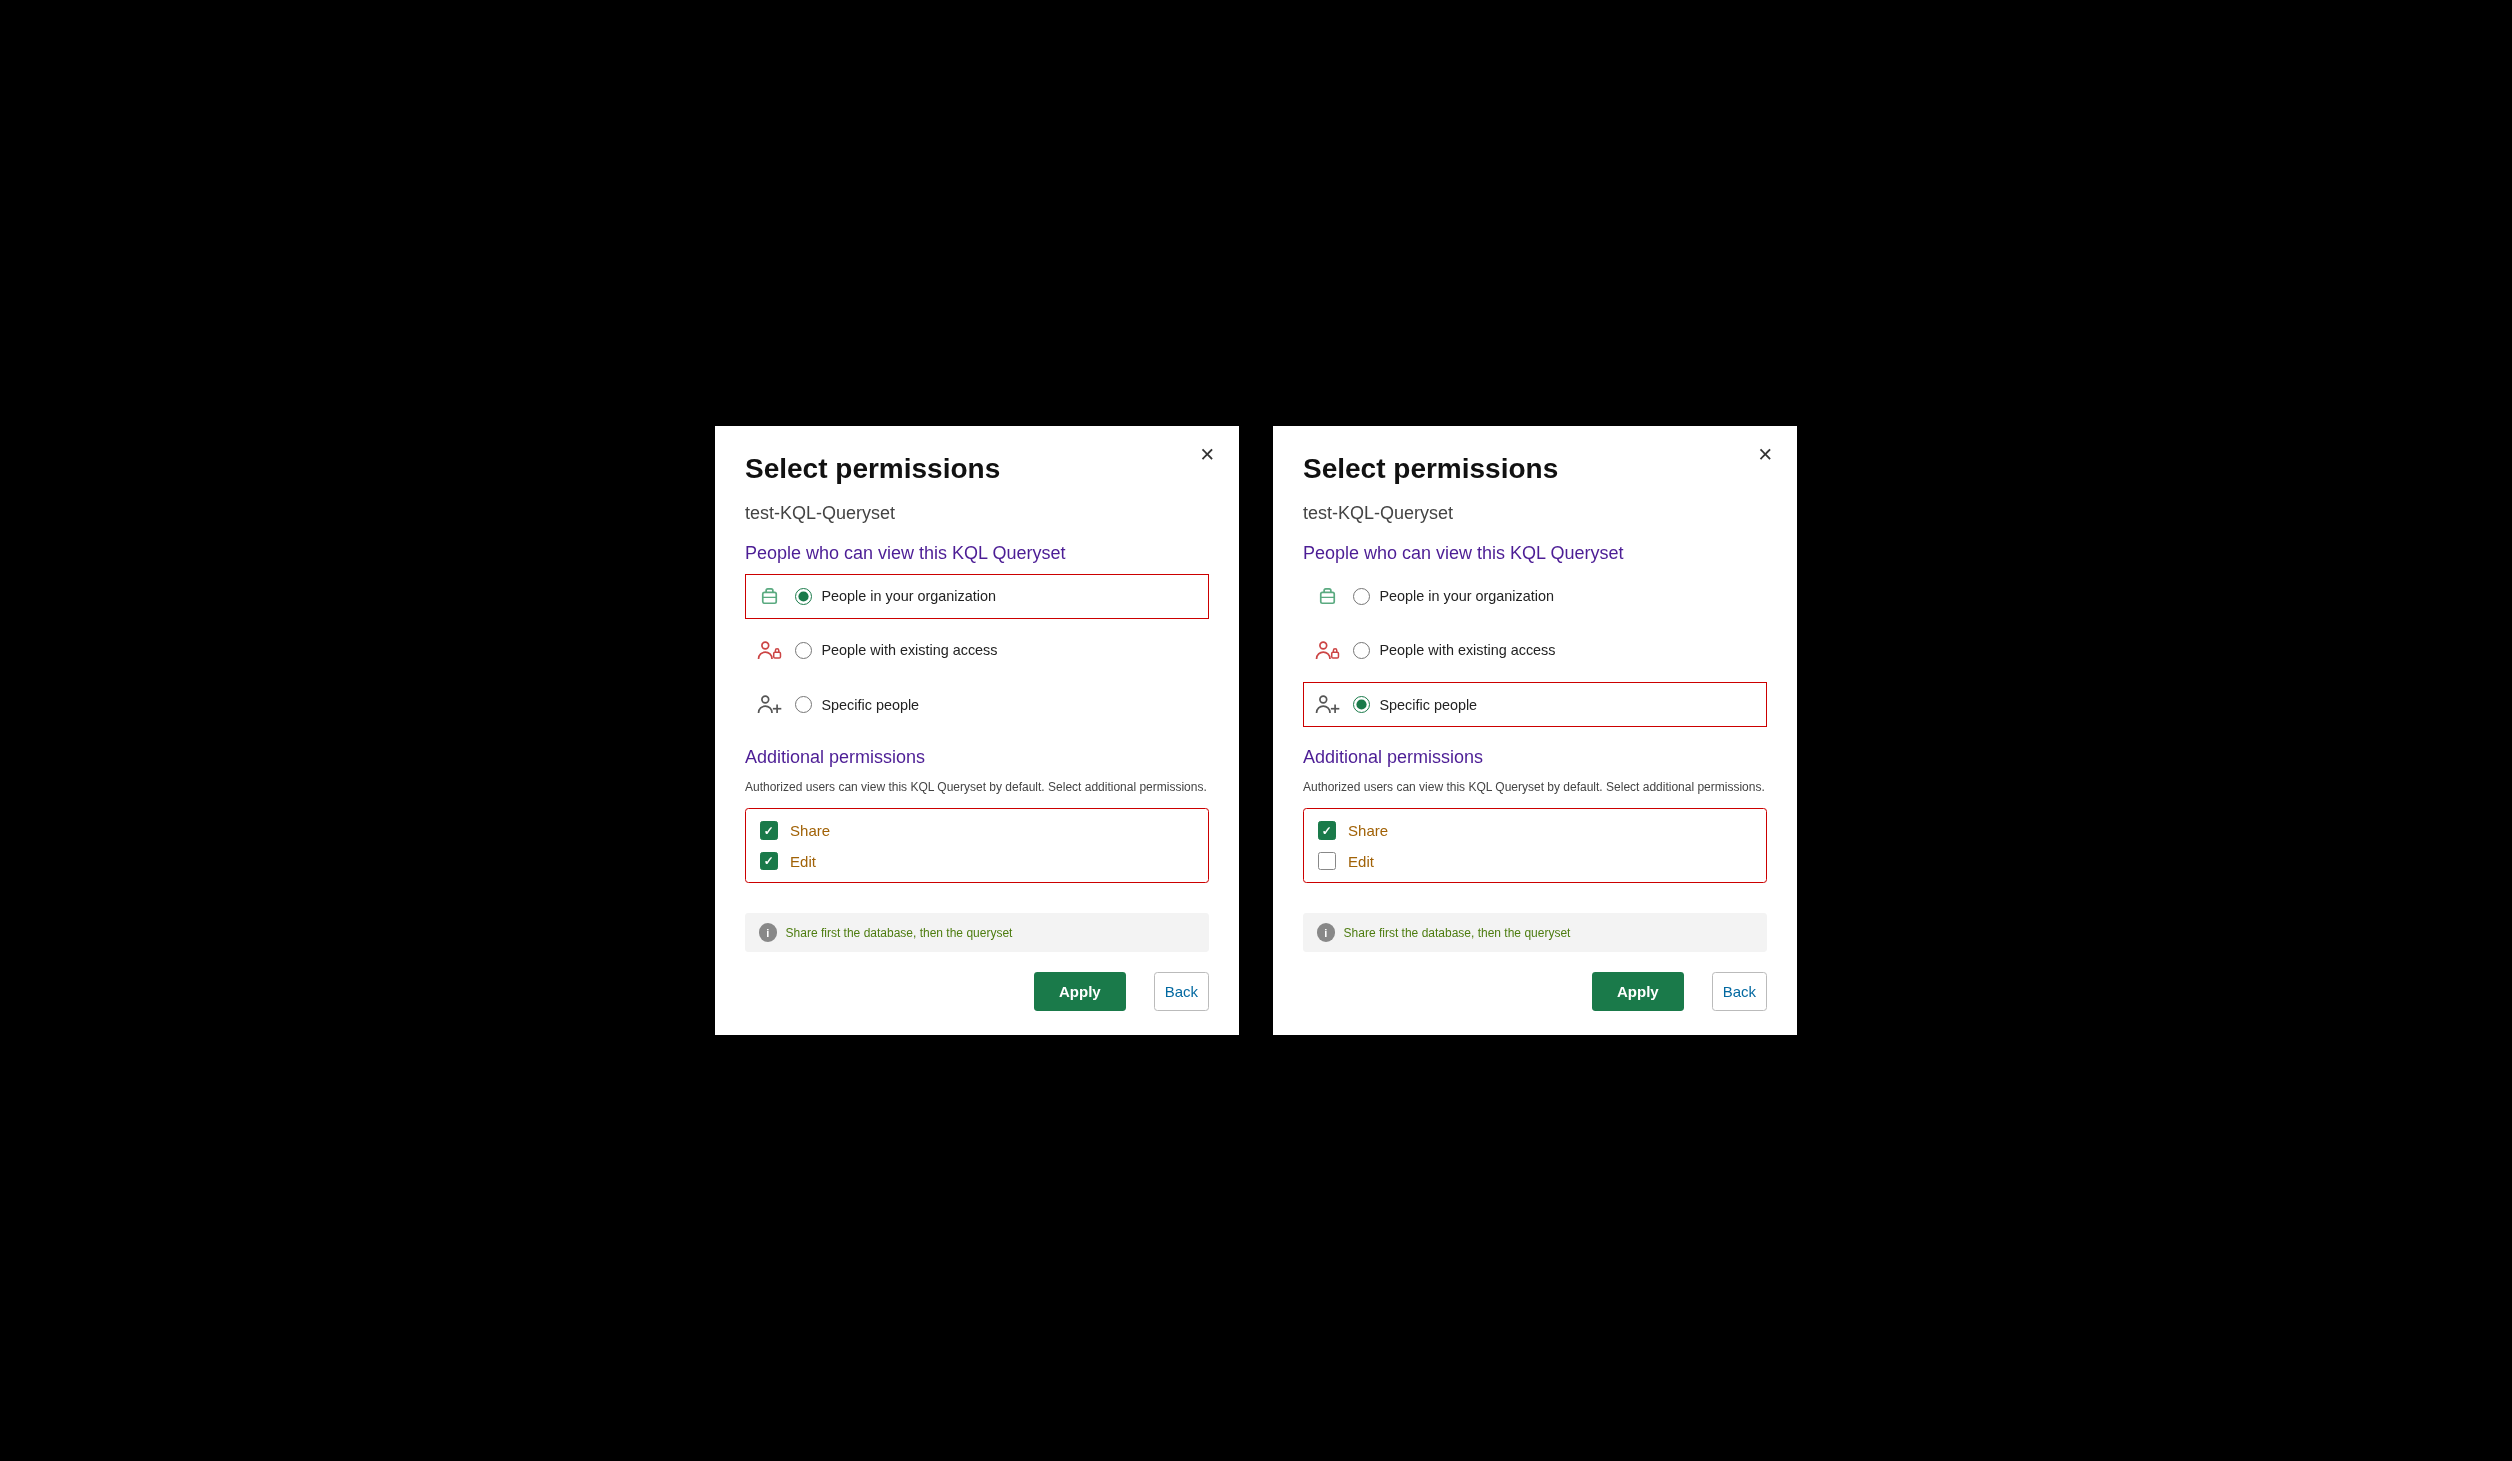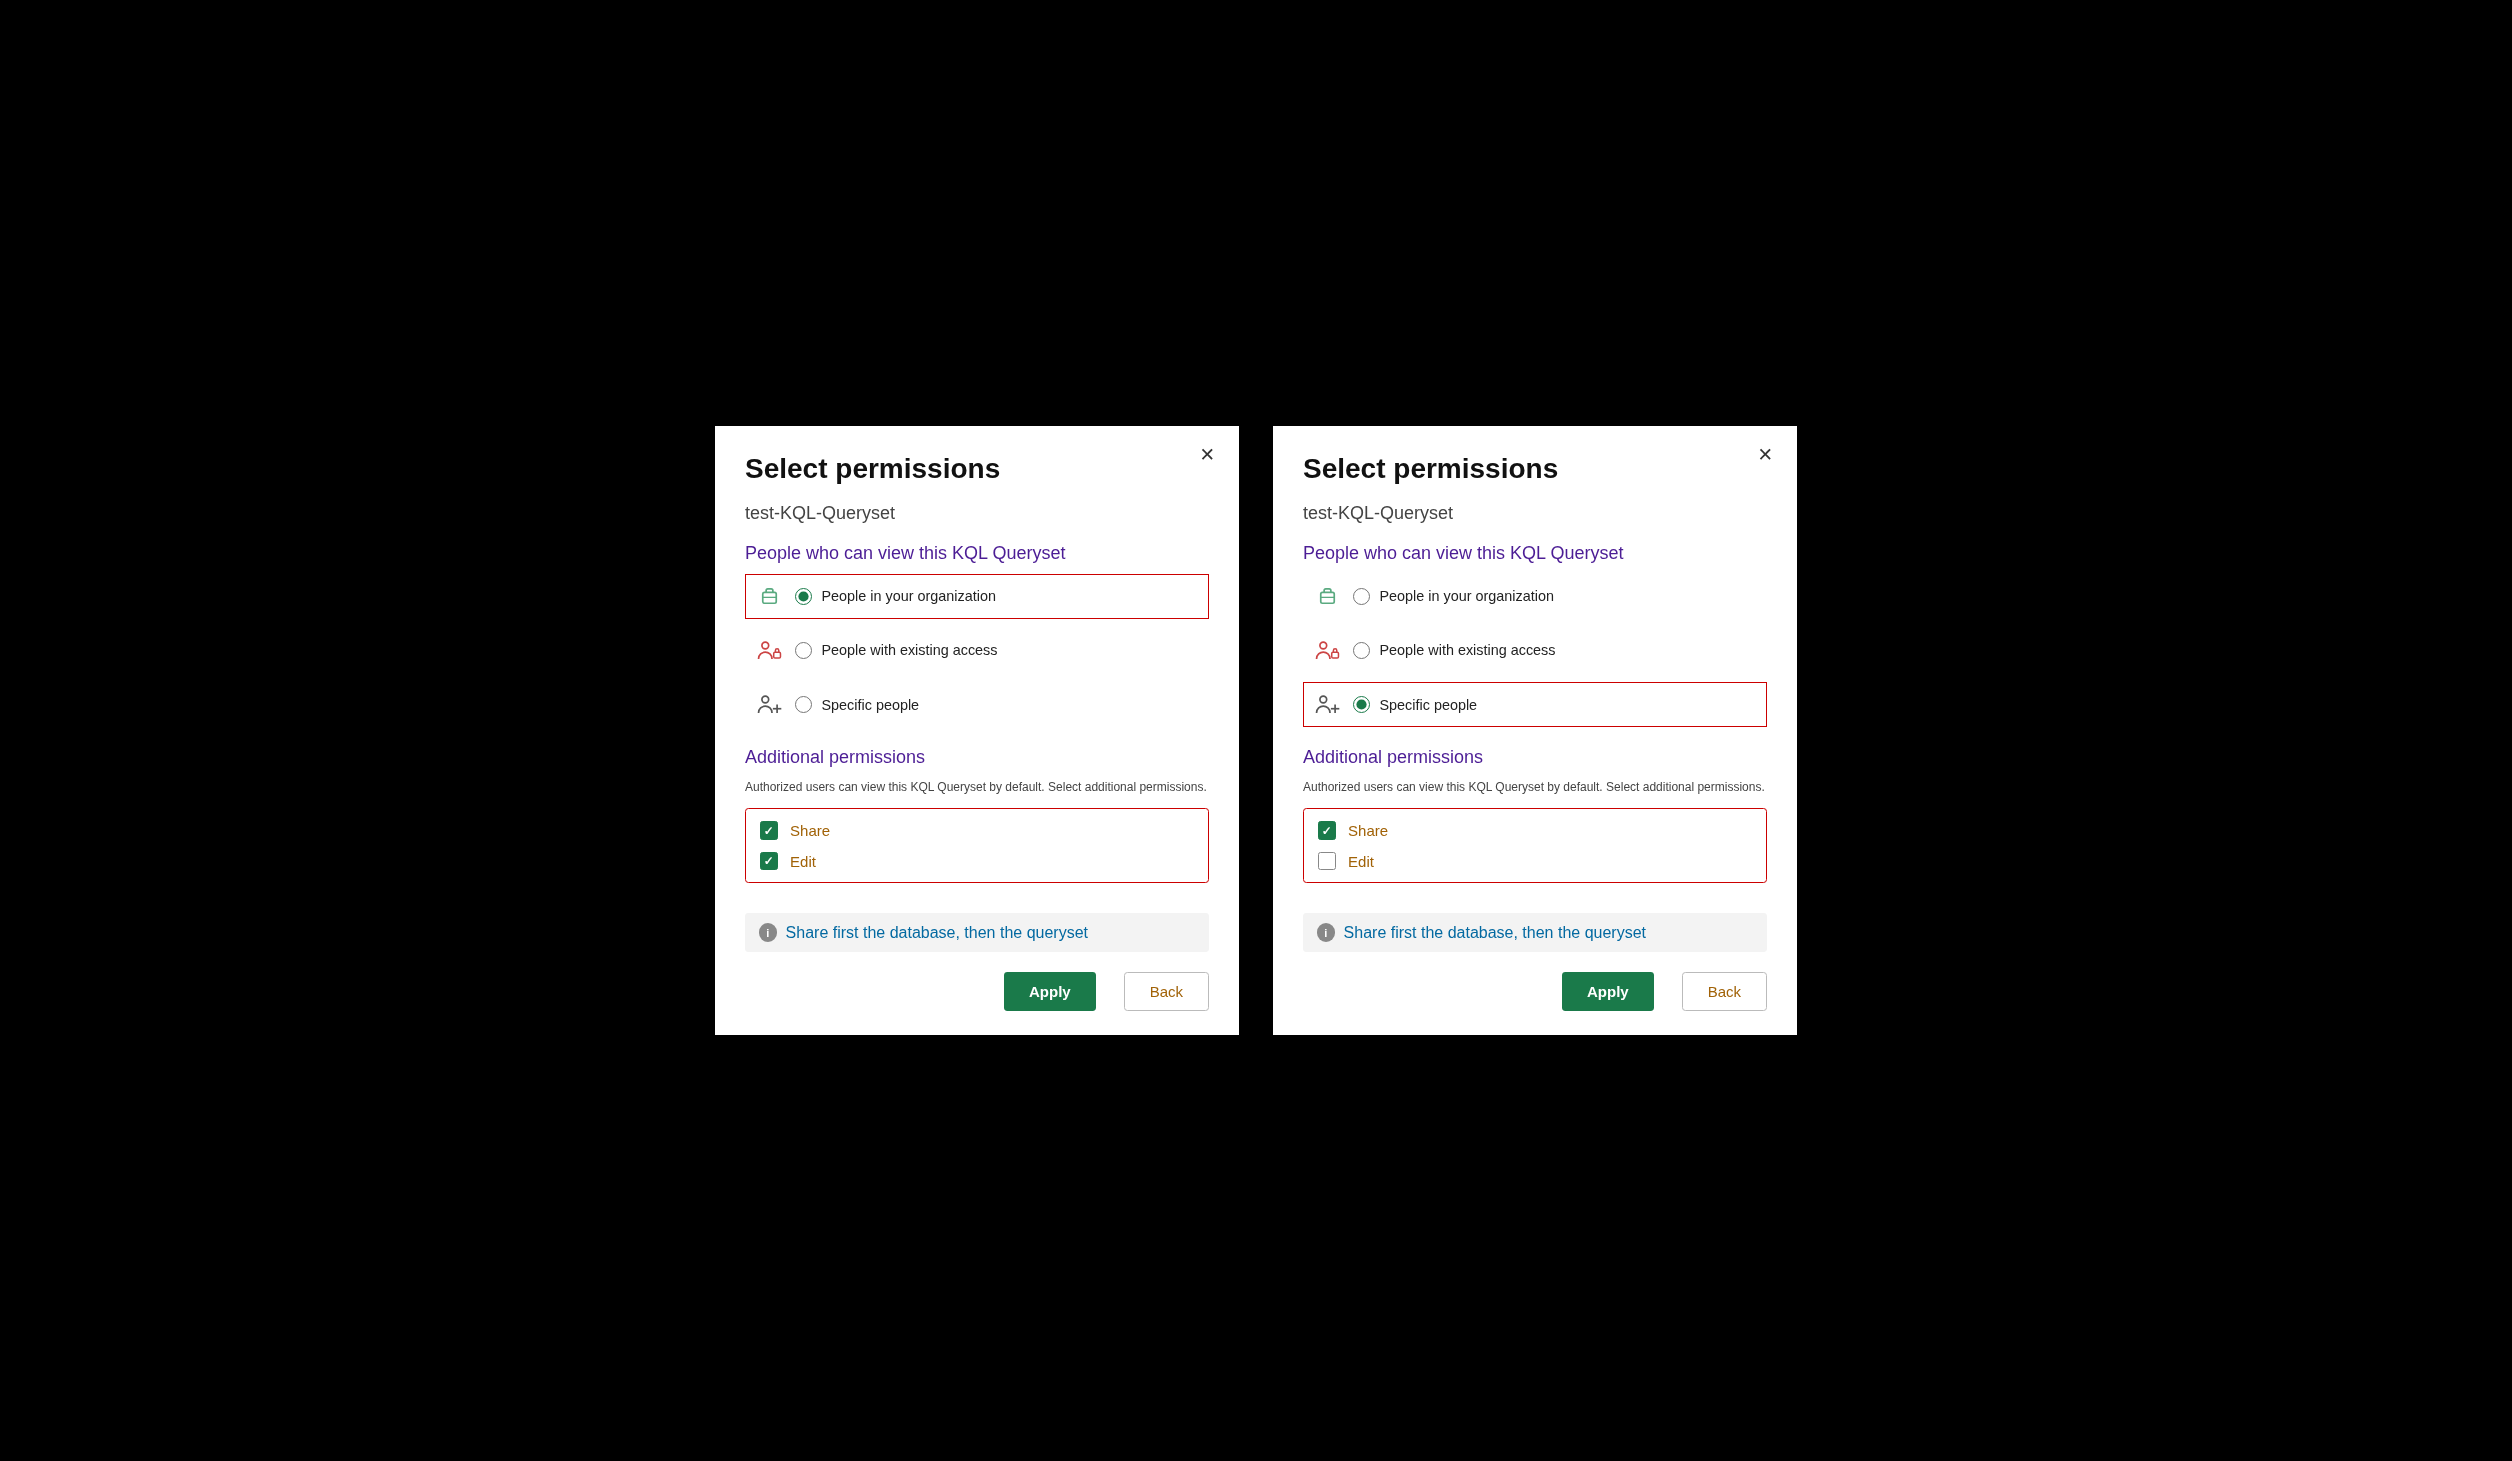--- a/index.html
+++ b/index.html
@@ -150,45 +150,45 @@
       border-radius: 50%;
       display: flex;
       align-items: center;
       justify-content: center;
       color: #fff;
       font-size: 11px;
       font-weight: 700;
       flex-shrink: 0;
     }
     .info-text {
-      font-size: 16px;
-      color: #0369a1;
+      font-size: 12px;
+      color: #4d7c0f;
     }
     .dialog-actions {
       display: flex;
       justify-content: flex-end;
       gap: 28px;
       margin-top: auto;
     }
     .btn-apply {
       background: #1a7a4a;
       color: #fff;
       border: none;
       border-radius: 3.4px;
       padding: 10px 25px;
       font-size: 15px;
       font-weight: 600;
       cursor: pointer;
     }
     .btn-back {
       background: #fff;
-      color: #a16207;
+      color: #0369a1;
       border: 1.3px solid #bbb;
       border-radius: 3.4px;
-      padding: 10px 25px;
+      padding: 10px 10px;
       font-size: 15px;
       cursor: pointer;
     }
     .separator {
       width: 34px;
       background: #000;
       min-height: 100%;
       flex-shrink: 0;
     }
     .checkmark {

